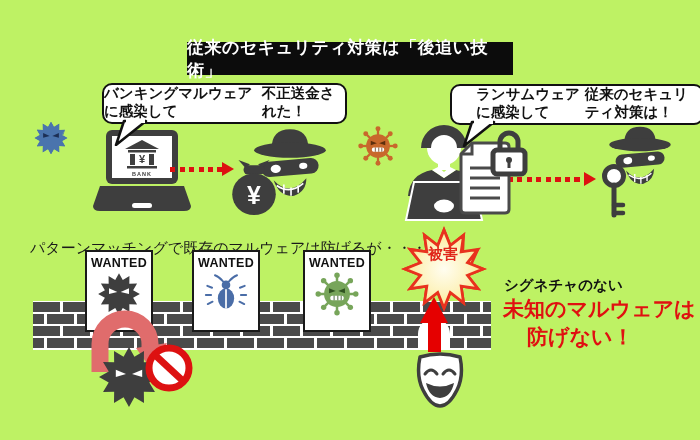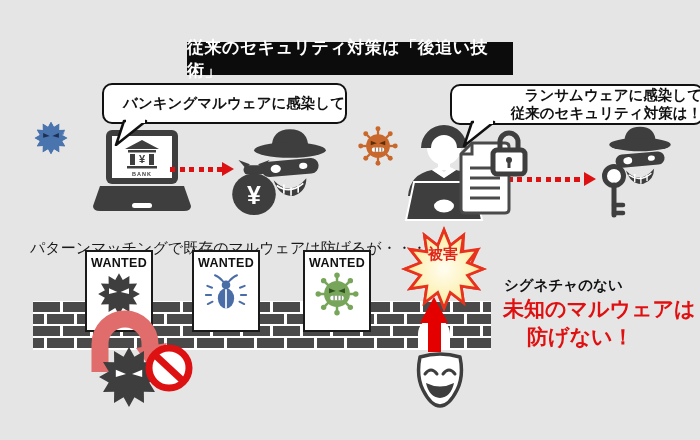--- a/index.html
+++ b/index.html
@@ -1,24 +1,24 @@
 <!DOCTYPE html>
 <html><head>
 <meta charset="utf-8">
 <style>
   html,body{margin:0;padding:0;background:#fff;}
-  .stage{position:relative;width:700px;height:440px;background:#e5e5e5;overflow:hidden;
+  .stage{position:relative;width:700px;height:440px;background:#bef264;overflow:hidden;
          font-family:"Liberation Sans","DejaVu Sans",sans-serif;}
   .abs{position:absolute;}
   
   .title-bar{left:187px;top:42px;width:326px;height:33px;background:#0c0c0c;color:#fff;
     display:flex;align-items:center;justify-content:center;font-size:17px;font-weight:700;letter-spacing:.5px;}
   
-  .bubble{border:2.5px solid #111;border-radius:10px;background:#fff;display:flex;flex-direction:column;
-    align-items:flex-end;justify-content:center;font-size:14.5px;font-weight:700;color:#111;line-height:17.5px;z-index:3;}
+  .bubble{border:2.5px solid #111;border-radius:10px;background:#fff;display:flex;
+    align-items:flex-start;justify-content:center;font-size:14.5px;font-weight:700;color:#111;line-height:17.5px;z-index:3;}
   .bubble-left{left:102px;top:83px;width:241px;height:37px;}
   .bubble-right{left:450px;top:84px;width:226px;height:37px;padding-left:24px;}
   .tail{z-index:4;}
   
   .dotted-arrow{display:flex;align-items:center;}
   .dots{height:5px;background:repeating-linear-gradient(90deg,#dd1111 0 5px,transparent 5px 9.5px);}
   .ahead{width:0;height:0;border-left:12px solid #dd1111;border-top:7px solid transparent;border-bottom:7px solid transparent;}
   
   .caption{left:30px;top:216px;font-size:15px;font-weight:500;color:#1a1a1a;margin-top:23px;}
   .warn1{left:504px;top:276px;font-size:14.5px;font-weight:600;color:#111;}
@@ -44,20 +44,21 @@
 <body>
 
 <div class="stage">
 
   <div class="abs title-bar">
     <span>従来のセキュリティ対策は「後追い技術」</span>
   </div>
 
   <div class="abs bubble bubble-left">
     <span>バンキングマルウェアに感染して</span>
+    <span>不正送金された！</span>
   </div>
   <svg class="abs tail" style="left:112px;top:119px" width="36" height="27">
     <path d="M34,2 L12,2 L4,26 Z" fill="#fff" stroke="#111" stroke-width="2.5" stroke-linejoin="round"></path>
     <rect x="14" y="0" width="19" height="4" fill="#fff"></rect>
   </svg>
 
   <div class="abs bubble bubble-right">
     <span>ランサムウェアに感染して</span>
     <span>従来のセキュリティ対策は！</span>
   </div>

